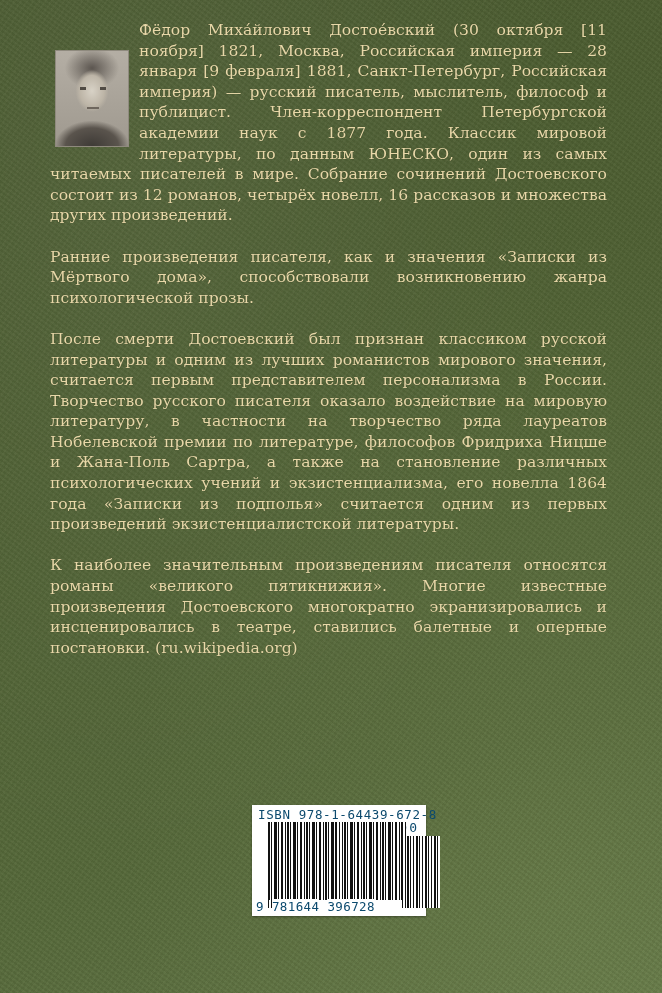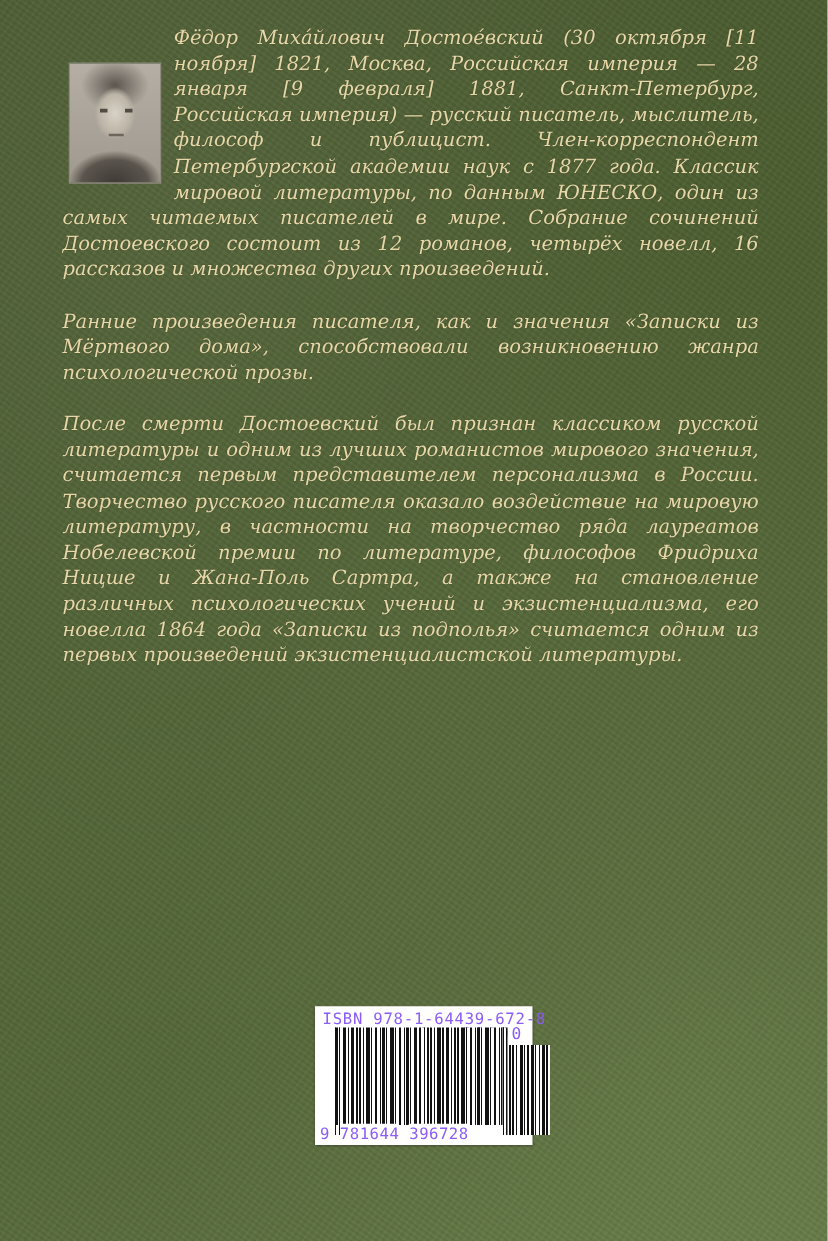--- a/index.html
+++ b/index.html
@@ -16,21 +16,21 @@
     position: absolute; inset: 0; pointer-events: none;
     background-image:
       repeating-linear-gradient(35deg, rgba(0,0,0,0.035) 0 2px, rgba(255,255,255,0.02) 2px 4px),
       repeating-linear-gradient(-55deg, rgba(0,0,0,0.025) 0 3px, rgba(255,255,255,0.015) 3px 5px);
   }
   .content {
     position: absolute; left: 50px; top: 20px; width: 557px;
     font-size: 15.6px; line-height: 20.6px; text-align: justify;
     text-shadow: 0 0 1px rgba(0,0,0,0.35);
   }
-  .content p { margin: 0 0 20.6px 0; font-style: italic; }
+  .content p { margin: 0 0 20.6px 0; }
   .portrait {
     float: left; width: 74px; height: 97px; margin: 30px 10px 2px 5px;
     background:
       radial-gradient(ellipse 22px 28px at 50% 42%, #d8d2c6 0%, #bdb5a7 55%, rgba(0,0,0,0) 75%),
       radial-gradient(ellipse 34px 26px at 50% 18%, #5c5650 0%, rgba(0,0,0,0) 80%),
       radial-gradient(ellipse 44px 30px at 50% 100%, #3e3a36 0%, #5a544d 60%, rgba(0,0,0,0) 85%),
       linear-gradient(180deg, #b4aea4 0%, #9f998f 100%);
     border: 1px solid #8f8a7e;
     box-sizing: border-box;
     position: relative; overflow: hidden;
@@ -40,21 +40,21 @@
     border-left: 6px solid #514b44; border-right: 6px solid #514b44; box-sizing: border-box;
   }
   .portrait .mouth {
     position: absolute; left: 31px; top: 56px; width: 12px; height: 2px; background: #6e665d;
   }
   .barcode-box {
     position: absolute; left: 252px; top: 805px; width: 174px; height: 111px;
     background: #ffffff;
     box-shadow: 0 1px 2px rgba(0,0,0,0.35);
     font-family: "DejaVu Sans Mono", "Liberation Mono", monospace;
-    color: #8b5cf6;
+    color: #0c4a6e;
   }
   .isbn-text {
     position: absolute; left: 6px; top: 2px; font-size: 12.5px; letter-spacing: 0.6px; white-space: nowrap;
   }
   .price-code {
     position: absolute; right: 7px; top: 15px; font-size: 13px; letter-spacing: 2px;
   }
   .bars-main {
     position: absolute; left: 16px; top: 17px; width: 138px; height: 78px;
     background: repeating-linear-gradient(90deg,
@@ -82,20 +82,21 @@
 <div class="texture"></div>
 
 <div class="content">
   <div class="portrait">
     <div class="eyes"></div>
     <div class="mouth"></div>
   </div>
   <p>Фёдор Миха́йлович Достое́вский (30 октября [11 ноября] 1821, Москва, Российская империя — 28 января [9 февраля] 1881, Санкт-Петербург, Российская империя) — русский писатель, мыслитель, философ и публицист. Член-корреспондент Петербургской академии наук с 1877 года. Классик мировой литературы, по данным ЮНЕСКО, один из самых читаемых писателей в мире. Собрание сочинений Достоевского состоит из 12 романов, четырёх новелл, 16 рассказов и множества других произведений.</p>
   <p>Ранние произведения писателя, как и значения «Записки из Мёртвого дома», способствовали возникновению жанра психологической прозы.</p>
   <p>После смерти Достоевский был признан классиком русской литературы и одним из лучших романистов мирового значения, считается первым представителем персонализма в России. Творчество русского писателя оказало воздействие на мировую литературу, в частности на творчество ряда лауреатов Нобелевской премии по литературе, философов Фридриха Ницше и Жана-Поль Сартра, а также на становление различных психологических учений и экзистенциализма, его новелла 1864 года «Записки из подполья» считается одним из первых произведений экзистенциалистской литературы.</p>
+  <p>К наиболее значительным произведениям писателя относятся романы «великого пятикнижия». Многие известные произведения Достоевского многократно экранизировались и инсценировались в театре, ставились балетные и оперные постановки. (ru.wikipedia.org)</p>
 </div>
 
 <div class="barcode-box">
   <div class="isbn-text">ISBN 978-1-64439-672-8</div>
   <div class="price-code">90000</div>
   <div class="bars-guard" style="left:16px"></div>
   <div class="bars-main"></div>
   <div class="bars-guard" style="left:84px"></div>
   <div class="bars-guard" style="left:150px"></div>
   <div class="bars-addon"></div>

